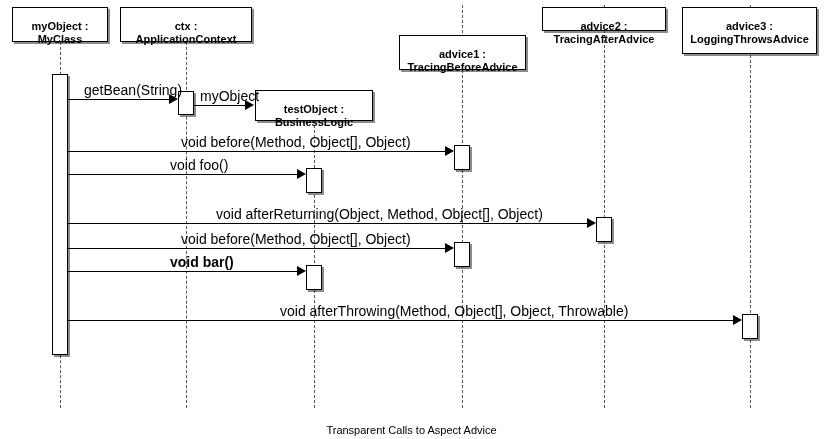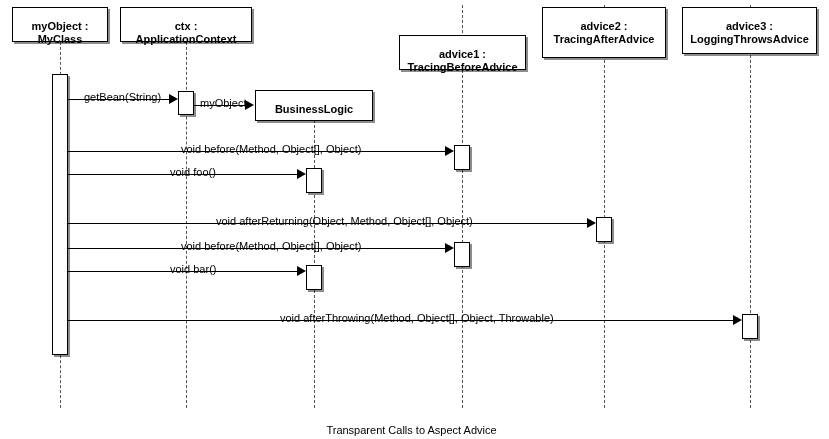--- a/index.html
+++ b/index.html
@@ -49,25 +49,24 @@
   .arrow-head {
     position: absolute;
     width: 0;
     height: 0;
     border-top: 5px solid transparent;
     border-bottom: 5px solid transparent;
     border-left: 9px solid #000000;
   }
   .msg-label {
     position: absolute;
-    font-size: 11px;
+    font-size: 14px;
     color: #000000;
     white-space: nowrap;
     line-height: 12px;
-    margin-top: 7px;
   }
   .caption {
     position: absolute;
     font-size: 11px;
     color: #000000;
     white-space: nowrap;
     text-align: center;
   }
 </style>
 </head>
@@ -84,27 +83,28 @@
 
   <div class="lifeline-head" style="left:12px; top:7px; width:96px; height:35px;">
     <span class="l1">myObject :</span>
     <span class="l2">MyClass</span>
   </div>
   <div class="lifeline-head" style="left:120px; top:7px; width:132px; height:35px;">
     <span class="l1">ctx :</span>
     <span class="l2">ApplicationContext</span>
   </div>
   <div class="lifeline-head" style="left:255px; top:90px; width:118px; height:31px;">
+    <span class="l1">testObject :</span>
     <span class="l2">BusinessLogic</span>
   </div>
   <div class="lifeline-head" style="left:399px; top:7px; width:127px; height:35px;margin-top:28px;">
     <span class="l1">advice1 :</span>
     <span class="l2">TracingBeforeAdvice</span>
   </div>
-  <div class="lifeline-head" style="left:542px; top:7px; width:124px; height:51px;">
+  <div class="lifeline-head" style="left:542px; top:7px; width:124px; height:24px;">
     <span class="l1">advice2 :</span>
     <span class="l2">TracingAfterAdvice</span>
   </div>
   <div class="lifeline-head" style="left:682px; top:7px; width:135px; height:47px;">
     <span class="l1">advice3 :</span>
     <span class="l2">LoggingThrowsAdvice</span>
   </div>
 
   <div class="activation" style="left:52px; top:74px; width:16px; height:281px;"></div>
   <div class="activation" style="left:178px; top:91px; width:16px; height:24px;"></div>
@@ -134,21 +134,21 @@
   <div class="msg-line" style="left:68px; top:223px; width:520px;"></div>
   <div class="arrow-head" style="left:587px; top:218px;"></div>
   <div class="msg-label" style="left:216px; top:208px;text-align:right;">void afterReturning(Object, Method, Object[], Object)</div>
 
   <div class="msg-line" style="left:68px; top:248px; width:378px;"></div>
   <div class="arrow-head" style="left:445px; top:243px;"></div>
   <div class="msg-label" style="left:181px; top:233px;">void before(Method, Object[], Object)</div>
 
   <div class="msg-line" style="left:68px; top:271px; width:230px;"></div>
   <div class="arrow-head" style="left:297px; top:266px;"></div>
-  <div class="msg-label" style="left:170px; top:256px;">void bar()</div>
+  <div class="msg-label" style="left:170px; top:256px;font-weight:bold;">void bar()</div>
 
   <div class="msg-line" style="left:68px; top:320px; width:666px;"></div>
   <div class="arrow-head" style="left:733px; top:315px;"></div>
   <div class="msg-label" style="left:280px; top:305px;">void afterThrowing(Method, Object[], Object, Throwable)</div>
 
   <div class="caption" style="left:0; top:424px; width:823px;">Transparent Calls to Aspect Advice</div>
 
 </div>
 
 </body></html>

